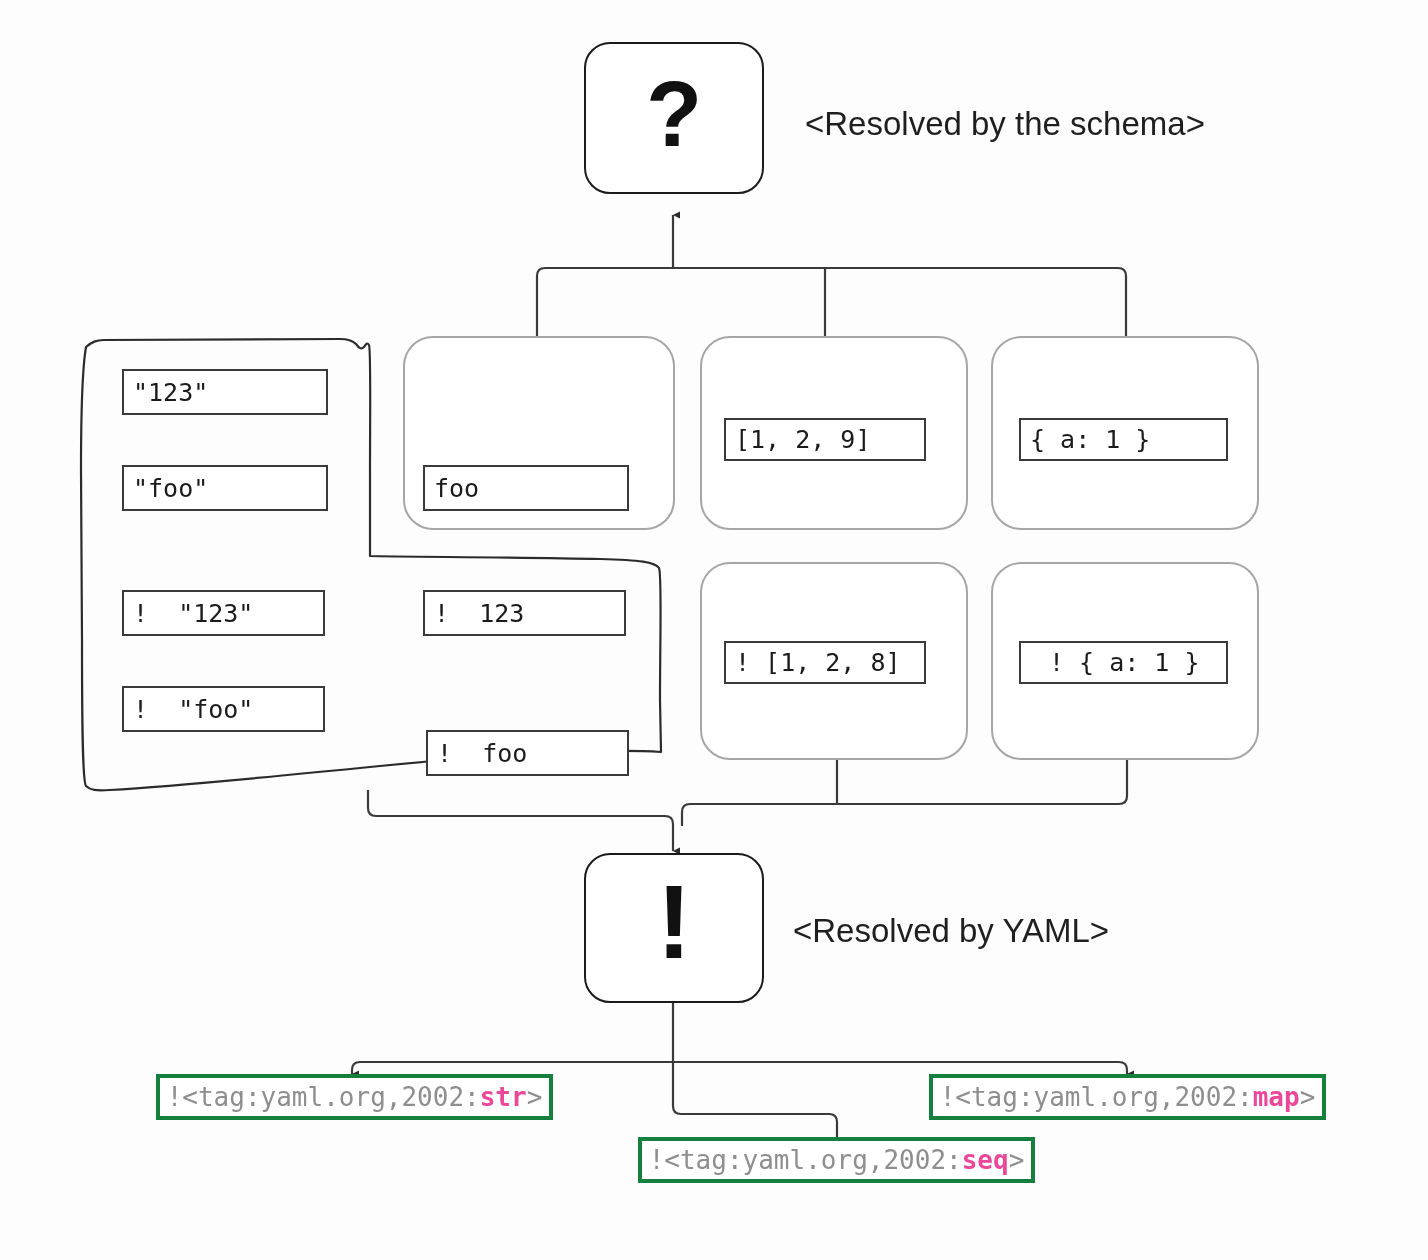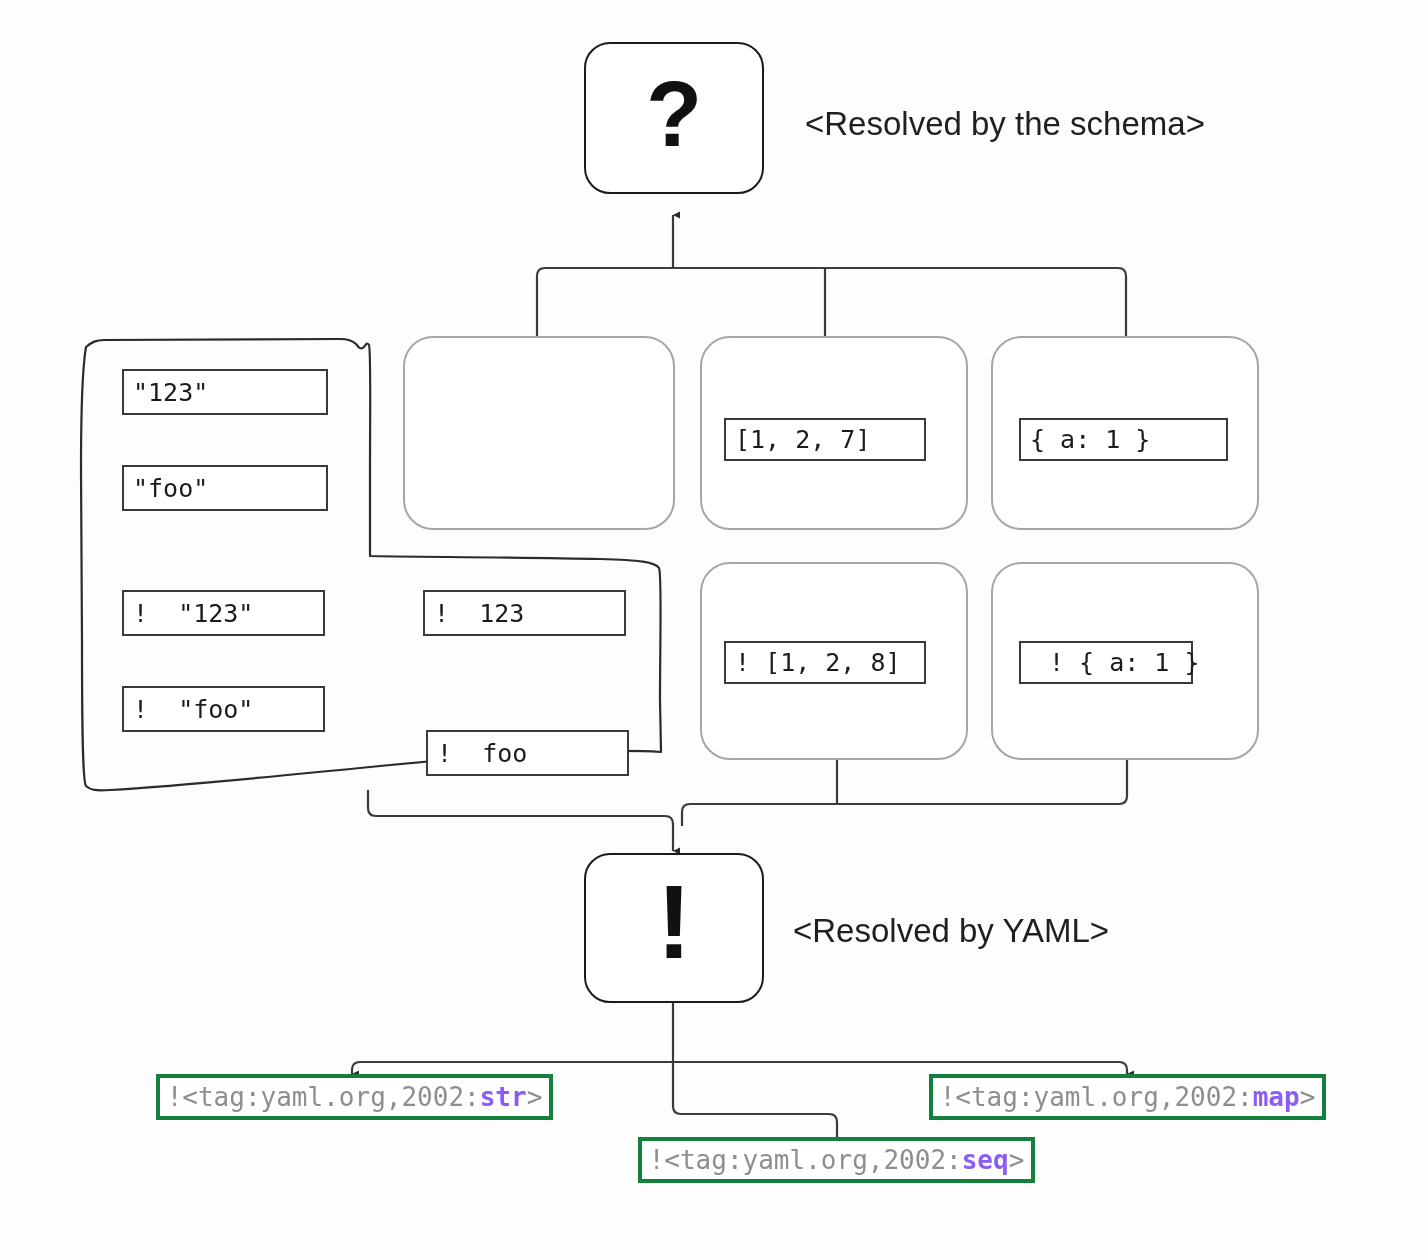--- a/index.html
+++ b/index.html
@@ -77,21 +77,21 @@
     border:4px solid #15803d;
     background:#ffffff;
     box-sizing:border-box;
     display:flex;align-items:center;justify-content:center;
     font-family:"DejaVu Sans Mono", monospace;
     font-size:26px;
     color:#8e8e8e;
     white-space:pre;
     z-index:4;
   }
-  .tagbox .kind{color:#8b5cf6;font-weight:700;}
+  .tagbox .kind{color:#ec4899;font-weight:700;}
 
   
   #lasso{position:absolute;left:0;top:0;width:1428px;height:1260px;z-index:2;pointer-events:none;}
 </style>
 </head>
 <body>
 
 <div id="stage">
 
   <svg id="wires" viewBox="0 0 1428 1260">
@@ -162,28 +162,29 @@
   <div class="group" style="left:700px;top:336px;width:268px;height:194px;"></div>
   <div class="group" style="left:991px;top:336px;width:268px;height:194px;"></div>
   <div class="group" style="left:700px;top:562px;width:268px;height:198px;"></div>
   <div class="group" style="left:991px;top:562px;width:268px;height:198px;"></div>
 
   <div class="cell" style="left:122px;top:369px;width:206px;height:46px;">"123"</div>
   <div class="cell" style="left:122px;top:465px;width:206px;height:46px;">"foo"</div>
   <div class="cell" style="left:122px;top:590px;width:203px;height:46px;">!  "123"</div>
   <div class="cell" style="left:122px;top:686px;width:203px;height:46px;">!  "foo"</div>
 
+  <div class="cell" style="left:423px;top:465px;width:206px;height:46px;">foo</div>
 
   <div class="cell" style="left:423px;top:590px;width:203px;height:46px;">!  123</div>
   <div class="cell" style="left:426px;top:686px;width:203px;height:46px;margin-top:44px;">!  foo</div>
 
-  <div class="cell" style="left:724px;top:418px;width:202px;height:43px;">[1, 2, 7]</div>
+  <div class="cell" style="left:724px;top:418px;width:202px;height:43px;">[1, 2, 9]</div>
   <div class="cell" style="left:1019px;top:418px;width:209px;height:43px;">{ a: 1 }</div>
   <div class="cell" style="left:724px;top:641px;width:202px;height:43px;">! [1, 2, 8]</div>
-  <div class="cell" style="left:1019px;top:641px;width:174px;height:43px;padding-left:28px;">! { a: 1 }</div>
+  <div class="cell" style="left:1019px;top:641px;width:209px;height:43px;padding-left:28px;">! { a: 1 }</div>
 
   <div class="tagbox" style="left:156px;top:1074px;width:397px;height:46px;">
     <span>!&lt;tag:yaml.org,2002:</span><span class="kind">str</span><span>&gt;</span>
   </div>
 
   <div class="tagbox" style="left:638px;top:1137px;width:397px;height:46px;">
     <span>!&lt;tag:yaml.org,2002:</span><span class="kind">seq</span><span>&gt;</span>
   </div>
 
   <div class="tagbox" style="left:929px;top:1074px;width:397px;height:46px;">

